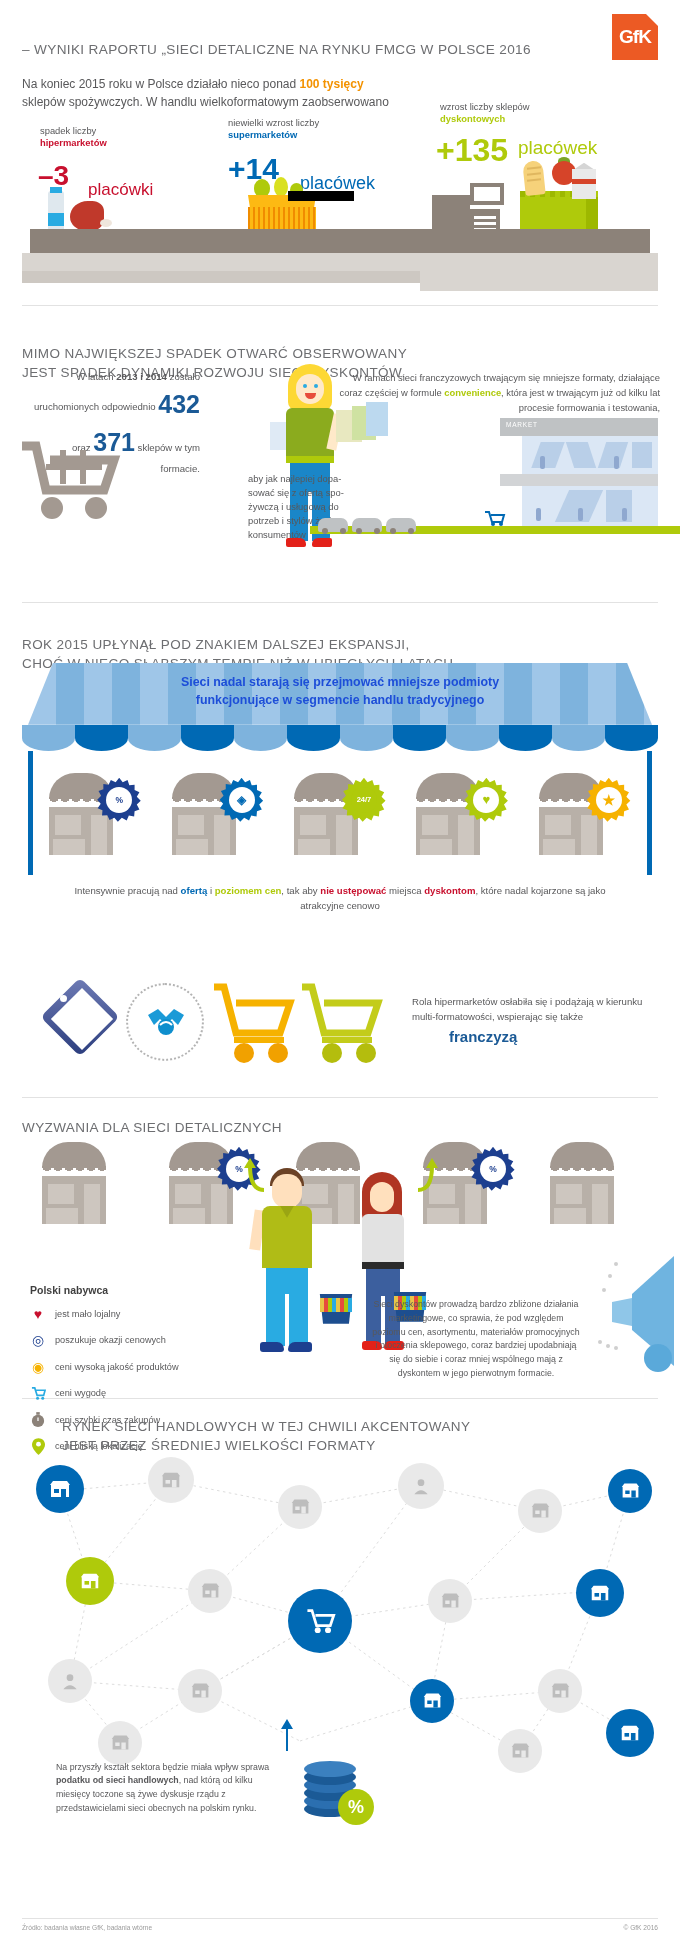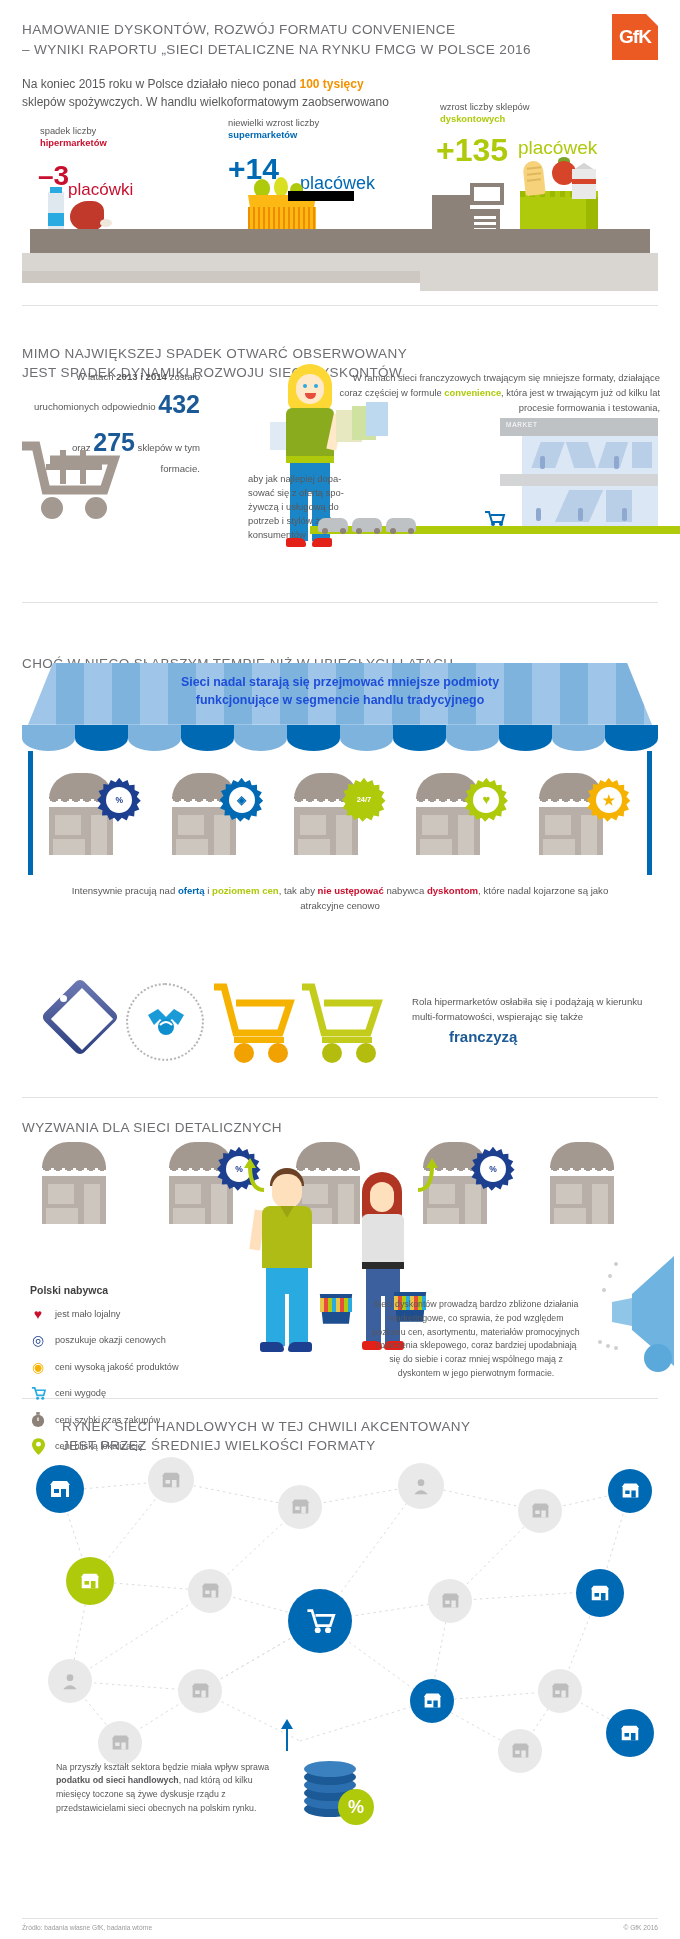--- a/index.html
+++ b/index.html
@@ -287,40 +287,40 @@
   .footer .fr { font-size: 6.6px; color:#9b9b9b; position:absolute; right:22px; bottom:8px; }
   .footer-rule { height:1px; background:#e2e2e2; margin: 0 0 5px 0; }
 </style>
 </head>
 <body>
 
 <div class="page">
 
   <div class="header">
     <h1>
-      <span>HAMOWANIE DYSKONTÓW, ROZWÓJ FORMATU CONVENIENCE</span><br>
+      <br>
       <span>– WYNIKI RAPORTU „SIECI DETALICZNE NA RYNKU FMCG W POLSCE 2016</span>
     </h1>
     <div class="gfk">
       <span>GfK</span>
     </div>
   </div>
 
   <div class="intro">
     <span>Na koniec 2015 roku w Polsce działało nieco ponad </span><span class="orange b">100 tysięcy</span><span> sklepów spożywczych. W handlu wielkoformatowym zaobserwowano</span>
   </div>
 
   <div class="s1">
 
     <div class="lbl" style="left:40px; top:4px; width:140px;">
       <span>spadek liczby</span><br>
       <span class="b red">hipermarketów</span>
     </div>
     <div class="lbl big red" style="left:38px; top:36px; font-size:28px;">–3</div>
-    <div class="lbl red" style="left:68px; top:58px; font-size:17px;">placówki</div>
+    <div class="lbl red" style="left:88px; top:58px; font-size:17px;">placówki</div>
 
     <div class="lbl" style="left:228px; top:-4px; width:170px;">
       <span>niewielki wzrost liczby</span><br>
       <span class="b blue">supermarketów</span>
     </div>
     <div class="lbl big blue" style="left:228px; top:28px; font-size:30px;">+14</div>
     <div class="lbl blue" style="left:300px; top:50px; font-size:18px;">placówek</div>
 
     <div class="lbl" style="left:440px; top:-20px; width:180px;">
       <span>wzrost liczby sklepów</span><br>
@@ -370,21 +370,21 @@
   <div class="rule" style="margin-top:14px;"></div>
 
   <div class="s2">
     <div class="s2-head hdg" style="padding-top:22px;">
       <span>MIMO NAJWIĘKSZEJ SPADEK OTWARĆ OBSERWOWANY</span><br>
       <span>JEST SPADEK DYNAMIKI ROZWOJU SIECI DYSKONTÓW.</span>
     </div>
 
     <div class="s2-left">
       <div class="t">
-        <span>W latach </span><span class="b">2013 i 2014</span><span> zostało uruchomionych odpowiednio </span><span class="n432">432</span><span> oraz </span><span class="n275">275</span><span> sklepów w tym formacie.</span>
+        <span>W latach </span><span class="b">2013 i 2014</span><span> zostało uruchomionych odpowiednio </span><span class="n432">432</span><span> oraz </span><span class="n275">371</span><span> sklepów w tym formacie.</span>
       </div>
     </div>
 
     <svg class="cart-grey" viewBox="0 0 110 82">
       <path d="M4 6 h14 l10 44 h58 l10 -30 h-64" fill="none" stroke="#a39991" stroke-width="9"></path>
       <path d="M18 6 h0" fill="none"></path>
       <rect x="28" y="24" width="56" height="6" fill="#a39991"></rect>
       <rect x="42" y="10" width="6" height="34" fill="#a39991"></rect>
       <rect x="62" y="10" width="6" height="34" fill="#a39991"></rect>
       <circle cx="34" cy="68" r="11" fill="#a39991"></circle>
@@ -451,21 +451,21 @@
         <div class="ped" style="left:56px; top:22px;"></div>
         <div class="ped" style="left:100px; top:22px;"></div>
       </div>
     </div>
   </div>
 
   <div class="rule"></div>
 
   <div class="s3">
     <div class="s3-head hdg" style="padding-top:20px;">
-      <br>
+      <span>ROK 2015 UPŁYNĄŁ POD ZNAKIEM DALSZEJ EKSPANSJI,</span><br>
       <span>CHOĆ W NIECO SŁABSZYM TEMPIE NIŻ W UBIEGŁYCH LATACH</span>
     </div>
 
     <div class="awning-top"></div>
     <div class="awning-txt">
       <span>Sieci nadal starają się przejmować mniejsze podmioty</span><br>
       <span>funkcjonujące w segmencie handlu tradycyjnego</span>
     </div>
 
     <div class="scallops">
@@ -546,21 +546,21 @@
         <div class="st-cnt"></div>
         <div class="badge">
           <div class="badge-star" style="background:#f6b200;">
             <div class="badge-inner" style="color:#f6b200;font-size:14px;">★</div>
           </div>
         </div>
       </div>
     </div>
 
     <div class="s3-note">
-      <span>Intensywnie pracują nad </span><span class="blue b">ofertą</span><span> i </span><span class="green b">poziomem cen</span><span>, tak aby </span><span class="red b">nie ustępować</span><span> nabywca </span><span class="red b">dyskontom</span><span>, które nadal kojarzone są jako atrakcyjne cenowo</span>
+      <span>Intensywnie pracują nad </span><span class="blue b">ofertą</span><span> i </span><span class="green b">poziomem cen</span><span>, tak aby </span><span class="red b">nie ustępować</span><span> miejsca </span><span class="red b">dyskontom</span><span>, które nadal kojarzone są jako atrakcyjne cenowo</span>
     </div>
   </div>
 
   <div class="s4">
     <div class="tag-icon">
       <div class="tag-shape"></div>
       <div class="tag-inner"></div>
       <div class="tag-hole"></div>
     </div>
 

